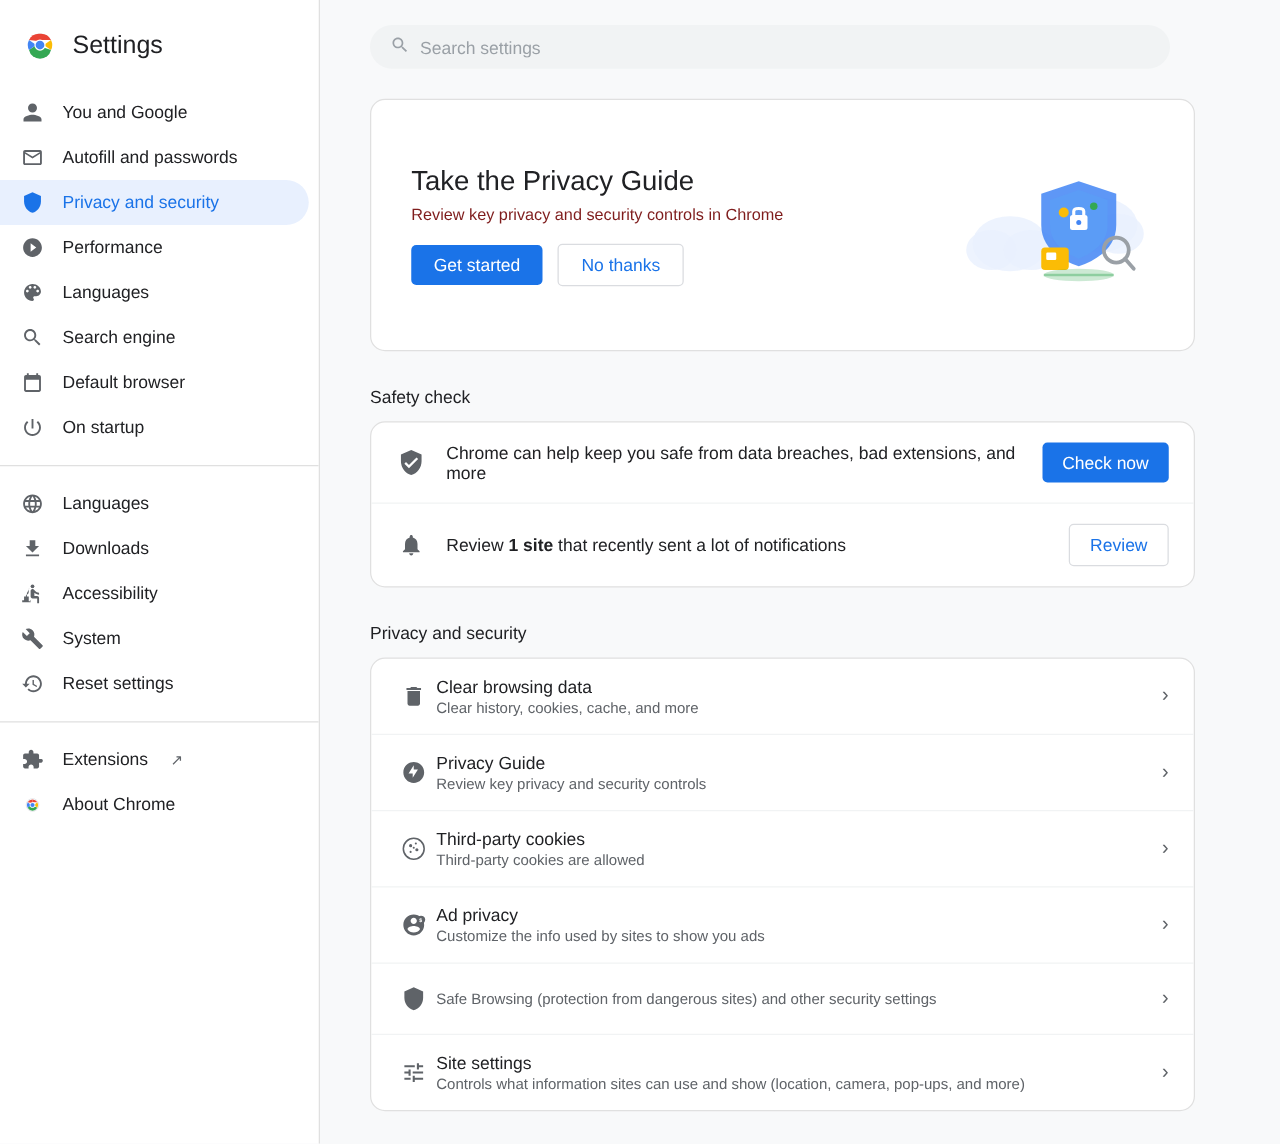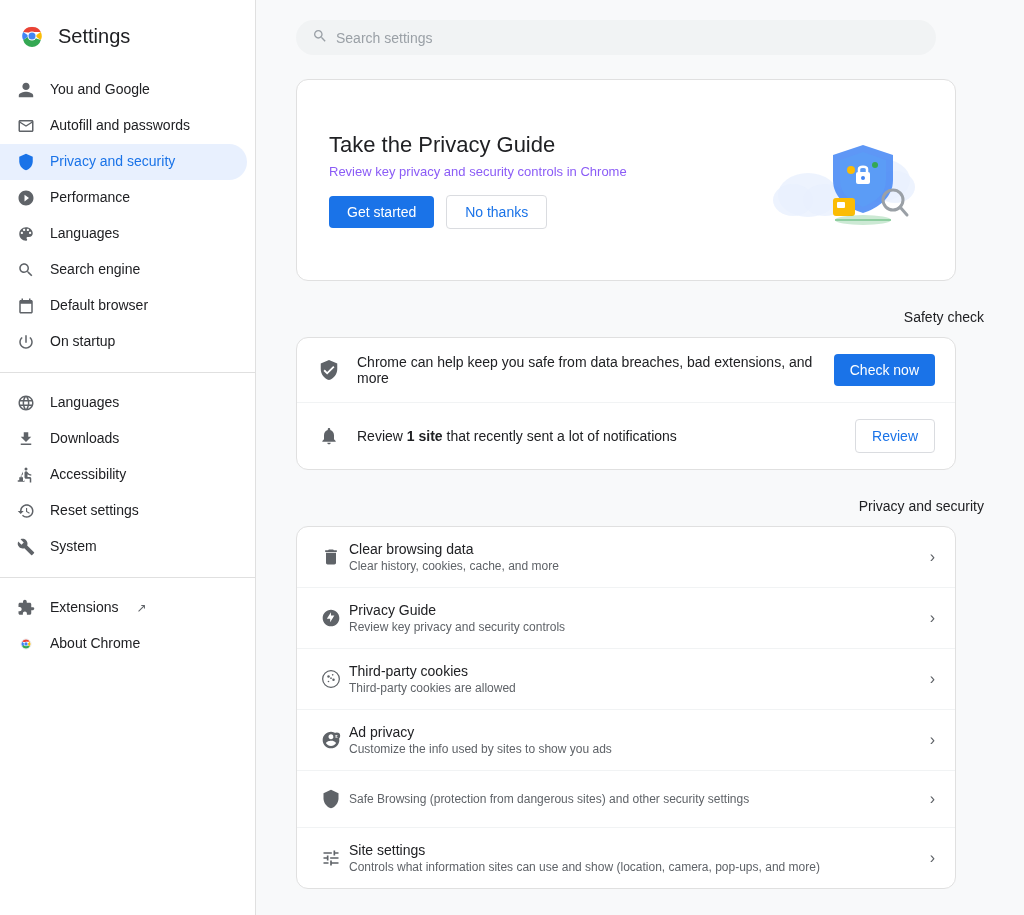--- a/index.html
+++ b/index.html
@@ -108,21 +108,21 @@
       max-width: 660px;
     }
     .privacy-guide-text h2 {
       font-size: 22px;
       font-weight: 400;
       color: #202124;
       margin-bottom: 6px;
     }
     .privacy-guide-text p {
       font-size: 13px;
-      color: #8b5cf6;
+      color: #7f1d1d;
       margin-bottom: 16px;
     }
     .btn-primary {
       background: #1a73e8;
       color: #fff;
       border: none;
       border-radius: 4px;
       padding: 8px 18px;
       font-size: 14px;
       cursor: pointer;
@@ -147,21 +147,20 @@
       flex-shrink: 0;
       margin-left: 20px;
     }
 
     
     .section-title {
       font-size: 14px;
       color: #202124;
       margin-bottom: 12px;
       font-weight: 400;
-      text-align: right;
     }
 
     
     .safety-check-card {
       background: #fff;
       border-radius: 12px;
       border: 1px solid #e0e0e0;
       margin-bottom: 28px;
       max-width: 660px;
       overflow: hidden;
@@ -383,33 +382,33 @@
             <circle cx="12" cy="4" r="2"></circle>
             <path d="M19 13v-2c-1.54.02-3.09-.75-4.07-1.83l-1.29-1.43c-.17-.19-.38-.34-.61-.45-.01 0-.01-.01-.02-.01H13c-.35-.2-.75-.3-1.19-.26C10.76 7.11 10 8.04 10 9.09V15c0 1.1.9 2 2 2h5v5h2v-5.5c0-1.1-.9-2-2-2h-3v-3.45c1.29 1.07 3.25 1.94 5 1.95zm-9 7H8v-5H5v-2c1.86-.01 3-1.62 3-3v-2.5c0-.8.3-1.53.79-2.08L7.19 9.2c-.69.71-1.19 1.67-1.19 2.8V15H3v4H1v2h9v-2h-1v.01z"></path>
           </svg>
       </span>
       <span>Accessibility</span>
     </div>
 
     <div class="sidebar-item">
       <span class="sidebar-icon">
         <svg width="18" height="18" viewBox="0 0 24 24" fill="#5f6368">
+            <path d="M22.7 19l-9.1-9.1c.9-2.3.4-5-1.5-6.9-2-2-5-2.4-7.4-1.3L9 6 6 9 1.6 4.7C.4 7.1.9 10.1 2.9 12.1c1.9 1.9 4.6 2.4 6.9 1.5l9.1 9.1c.4.4 1 .4 1.4 0l2.3-2.3c.5-.4.5-1.1.1-1.4z"></path>
+          </svg>
+      </span>
+      <span>System</span>
+    </div>
+
+    <div class="sidebar-item">
+      <span class="sidebar-icon">
+        <svg width="18" height="18" viewBox="0 0 24 24" fill="#5f6368">
             <path d="M13 3c-4.97 0-9 4.03-9 9H1l3.89 3.89.07.14L9 12H6c0-3.87 3.13-7 7-7s7 3.13 7 7-3.13 7-7 7c-1.93 0-3.68-.79-4.94-2.06l-1.42 1.42C8.27 19.99 10.51 21 13 21c4.97 0 9-4.03 9-9s-4.03-9-9-9zm-1 5v5l4.28 2.54.72-1.21-3.5-2.08V8H12z"></path>
           </svg>
       </span>
       <span>Reset settings</span>
-    </div>
-
-    <div class="sidebar-item">
-      <span class="sidebar-icon">
-        <svg width="18" height="18" viewBox="0 0 24 24" fill="#5f6368">
-            <path d="M22.7 19l-9.1-9.1c.9-2.3.4-5-1.5-6.9-2-2-5-2.4-7.4-1.3L9 6 6 9 1.6 4.7C.4 7.1.9 10.1 2.9 12.1c1.9 1.9 4.6 2.4 6.9 1.5l9.1 9.1c.4.4 1 .4 1.4 0l2.3-2.3c.5-.4.5-1.1.1-1.4z"></path>
-          </svg>
-      </span>
-      <span>System</span>
     </div>
   </div>
 
   <div class="sidebar-divider"></div>
 
   <div class="sidebar-section">
 
     <div class="sidebar-item">
       <span class="sidebar-icon">
         <svg width="18" height="18" viewBox="0 0 24 24" fill="#5f6368">

